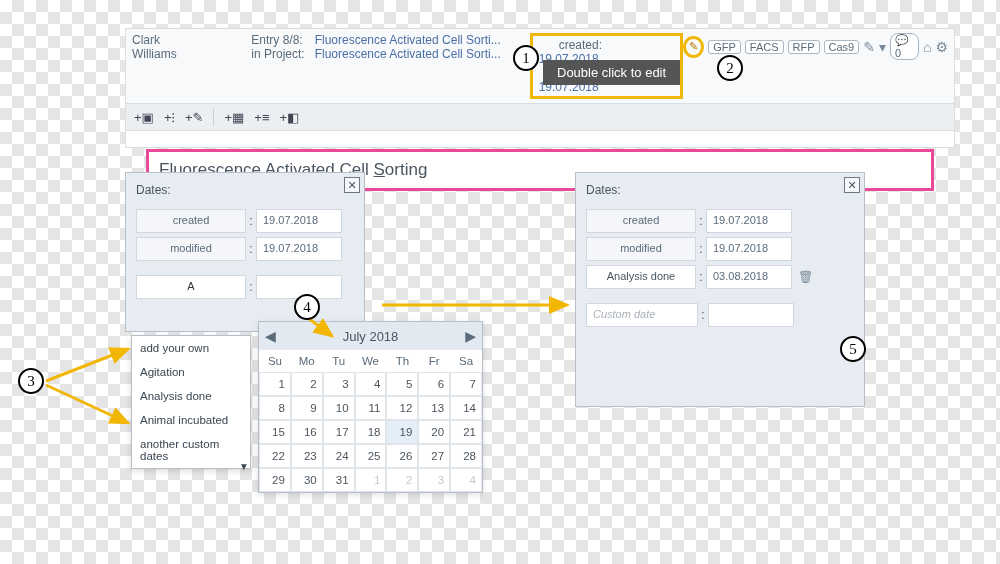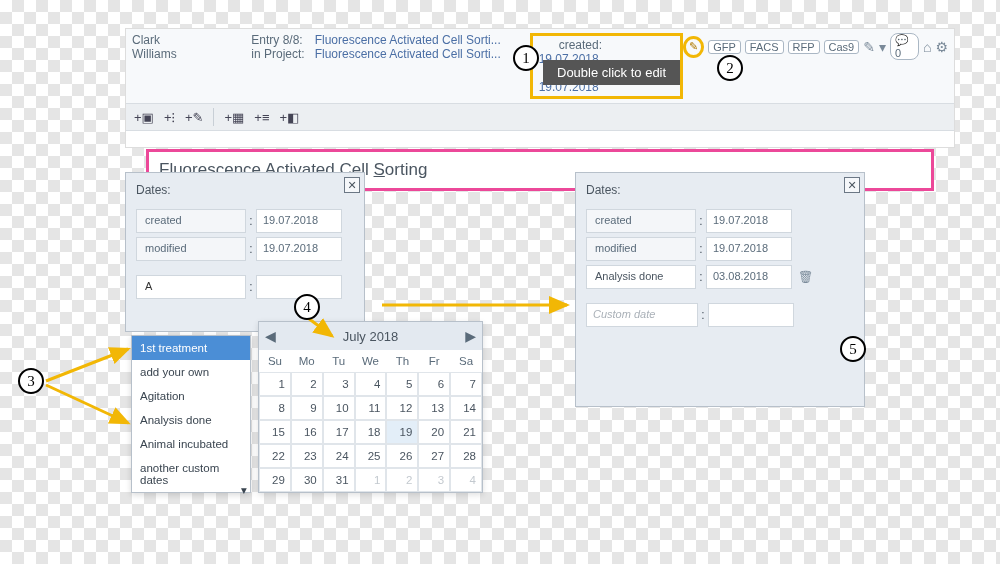--- a/index.html
+++ b/index.html
@@ -33,21 +33,21 @@
   .tooltip { position:absolute; left:543px; top:60px; background:#555; color:#fff; font-size:13px; padding:5px 14px; border-radius:0; z-index:5; }
   .title-input { margin:18px 20px 12px 20px; border:3px solid #ec4899; background:#fff; padding:8px 10px; font-size:17px; color:#4a5560;}
   .title-input .ul{ text-decoration:underline; }
 
   .annotation-num { position:absolute; width:26px; height:26px; border:2.5px solid #000; border-radius:50%; background:#fff; display:flex; align-items:center; justify-content:center; font-size:15px; font-weight:500; z-index:10; font-family:serif;}
 
   .panel { position:absolute; background:#e7ecf2; border:1px solid #b7c0ca; z-index:3; }
   .panel-close { position:absolute; right:4px; top:4px; width:16px; height:16px; border:1px solid #6b7785; color:#4a5560; font-size:11px; text-align:center; line-height:14px; background:#f5f7fa; cursor:pointer;}
   .panel-title{ font-size:12px; color:#4a5560; padding:10px 10px 8px 10px; }
   .field-row{ display:flex; align-items:center; margin:4px 10px; }
-  .field-label{ width:110px; height:24px; background:#f4f6f9; border:1px solid #d0d7de; font-size:11px; color:#5a6b7a; padding:4px 8px; }
+  .field-label{ width:110px; height:24px; background:#f4f6f9; border:1px solid #d0d7de; font-size:11px; color:#5a6b7a; padding:4px 8px;text-align:center; }
   .field-label.editable{ background:#fff; }
   .colon{ width:10px; text-align:center; font-size:12px; color:#4a5560; }
   .field-value{ width:86px; height:24px; background:#fff; border:1px solid #d0d7de; font-size:11px; color:#5a6b7a; padding:4px 6px;}
   .field-value.empty{ background:#fff; }
   .trash{ margin-left:6px; color:#7a8a99; font-size:12px; cursor:pointer;}
   .custom-label{ width:112px; height:24px; background:#fff; border:1px solid #d0d7de; font-size:11px; color:#aab1b8; padding:4px 6px; font-style:italic;}
 
   .suggest { position:absolute; left:131px; top:335px; width:120px; background:#fff; border:1px solid #b7c0ca; z-index:4; box-shadow:0 2px 6px rgba(0,0,0,0.15);}
   .suggest div{ font-size:11.5px; color:#3a4550; padding:6px 8px; cursor:pointer; }
   .suggest div.sel{ background:#4b8ed6; color:#fff; }
@@ -138,21 +138,20 @@
     <div class="field-value">19.07.2018</div>
   </div>
   <div class="field-row" style="margin-top:14px;">
     <div class="field-label editable" style="font-style:normal; color:#333;">A</div>
     <div class="colon">:</div>
     <div class="field-value empty"></div>
   </div>
 </div>
 
 <div class="suggest">
-  <div class="sel">1st treatment</div>
   <div>add your own</div>
   <div>Agitation</div>
   <div>Analysis done</div>
   <div>Animal incubated</div>
   <div>another custom dates</div>
   <div class="suggest-scroll">▾</div>
 </div>
 
 <div class="calendar">
   <div class="cal-head">

